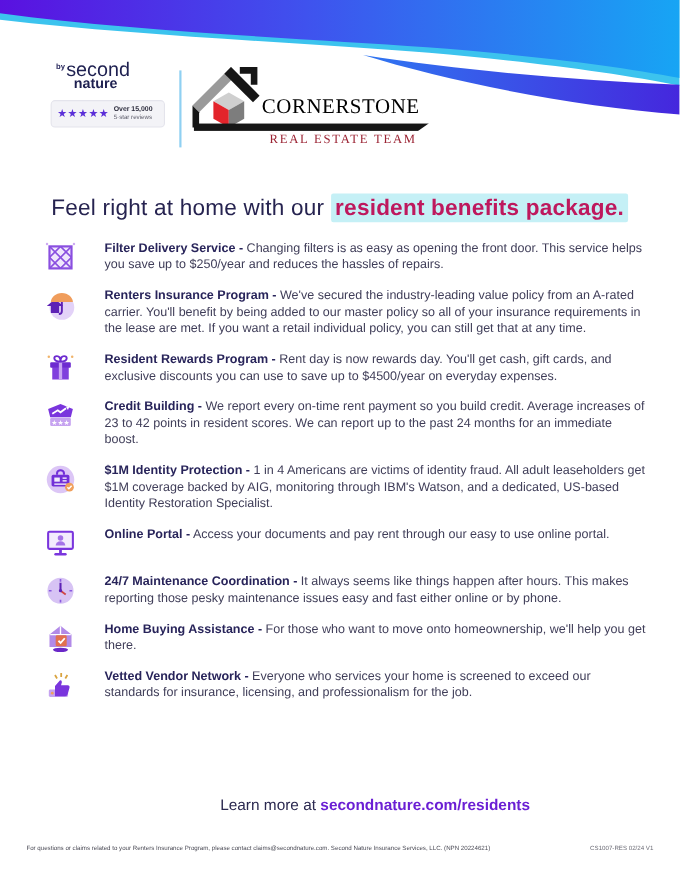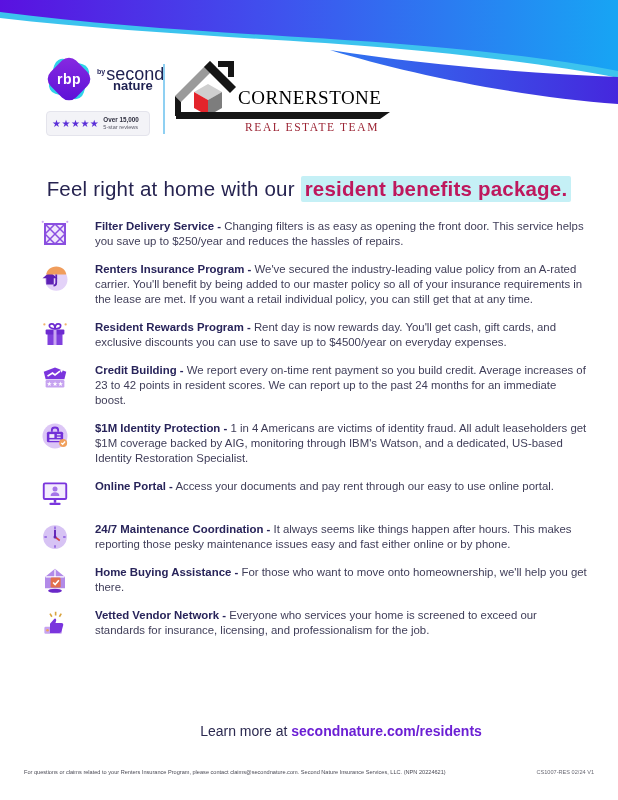--- a/index.html
+++ b/index.html
@@ -76,25 +76,20 @@
       </linearGradient>
     </defs>
     <path d="M0,0 H618 V78 C560,66 470,55 390,48 C280,39 130,33 0,18 Z" fill="#3cc3ee"></path>
     <path d="M0,0 H618 V71 C558,59 468,49 388,43 C278,35 128,29 0,12 Z" fill="url(#gMain)"></path>
     <path d="M330,50 C420,64 520,73 618,77 V104 C520,97 408,74 330,50 Z" fill="url(#gBand)"></path>
   </svg>
 
   <div class="logo-row">
     <div class="rbp-block">
       <div class="rbp-top">
-        <div class="rbp-mark">
-          <div class="teal"></div>
-            <div class="purple"></div>
-          <div class="txt">rbp</div>
-        </div>
         <div class="sn-wordmark">
           <div><span class="sn-by">by</span><span class="sn-top">second</span></div>
           <div class="sn-bottom">nature</div>
         </div>
       </div>
       <div class="reviews-badge">
         <span class="stars">★★★★★</span>
         <span class="reviews-text">
           <div class="reviews-count">Over 15,000</div>
           <div class="reviews-sub">5-star reviews</div>

